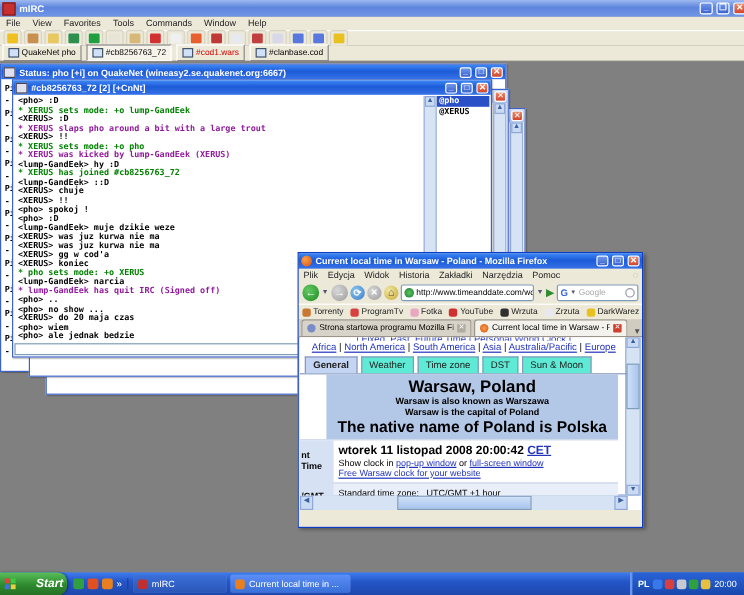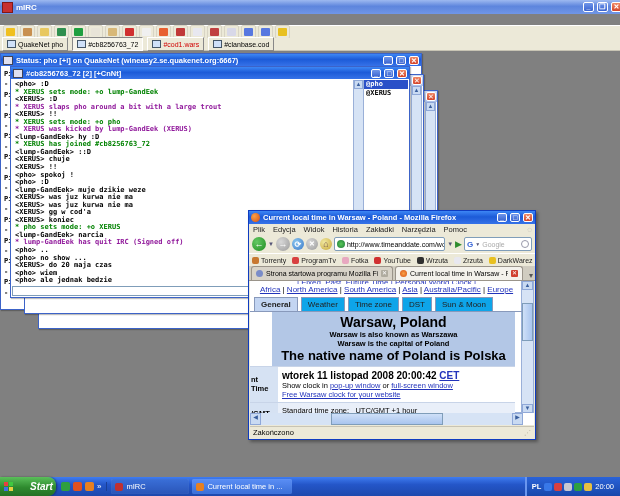--- a/index.html
+++ b/index.html
@@ -34,21 +34,21 @@
   
   .ffmenu{padding:1px 4px;color:#222;}
   .bkm{display:inline-flex;align-items:center;gap:2px;font-size:7px;padding:0 3px;white-space:nowrap;color:#222;}
   .bkicon{width:7px;height:7px;border-radius:2px;flex:0 0 auto;}
   .fftab{height:13px;display:inline-flex;align-items:center;gap:3px;font-size:7px;padding:0 4px;
     border:1px solid #9a948a;border-bottom:none;border-radius:3px 3px 0 0;background:#d8d3c8;
     white-space:nowrap;overflow:hidden;}
   .fftab.active{background:#f4f2ec;}
   .lnk{color:#2233bb;text-decoration:underline;}
   .ptab{display:inline-block;padding:2px 6px;font-size:8px;border:1px solid #8899bb;border-bottom:none;
-    background:#0ea5e9;margin-right:3px;color:#222;}
+    background:#5eead4;margin-right:3px;color:#222;}
   .ptab.active{background:#c3d5f2;font-weight:bold;}
   .navbtn{width:14px;height:14px;border-radius:50%;display:inline-flex;align-items:center;justify-content:center;
     color:#fff;font-size:9px;font-weight:bold;flex:0 0 auto;}
   
   #taskbar{background:linear-gradient(180deg,#3f7cf0,#2456c8 40%,#1d48ad);}
   .taskbtn{height:15px;display:inline-flex;align-items:center;gap:3px;border-radius:2px;
     padding:0 4px;color:#fff;font-size:7.5px;white-space:nowrap;overflow:hidden;
     background:linear-gradient(180deg,#5a8ef5,#3a6fd8);box-shadow:inset 0 0 1px #fff3;}
   .trayicon{width:8px;height:8px;border-radius:2px;flex:0 0 auto;}
 </style>
@@ -57,20 +57,29 @@
 
 <div id="screen">
 
   <div class="abs tbar tbar-main" style="left:0;top:0;width:620px;height:14px;">
     <span style="width:9px;height:9px;background:#c83030;border:1px solid #801818;display:inline-block;"></span>
     <span style="flex:1;">mIRC</span>
     <span class="winbtn">_</span>
     <span class="winbtn">❐</span>
     <span class="winbtn red">✕</span>
   </div>
+  <div class="abs" style="left:0;top:14px;width:620px;height:11px;background:#ece9d8;display:flex;align-items:center;font-size:7.5px;">
+      <span class="menu-item">File</span>
+      <span class="menu-item">View</span>
+      <span class="menu-item">Favorites</span>
+      <span class="menu-item">Tools</span>
+      <span class="menu-item">Commands</span>
+      <span class="menu-item">Window</span>
+      <span class="menu-item">Help</span>
+    </div>
   <div class="abs" style="left:0;top:25px;width:620px;height:13px;background:#ece9d8;border-top:1px solid #fff;display:flex;align-items:center;padding-left:2px;box-sizing:border-box;">
       <span class="tb-btn">
         <span class="tb-glyph" style="background: rgb(240, 192, 32);"></span>
       </span>
       <span class="tb-btn">
         <span class="tb-glyph" style="background: rgb(200, 144, 80);"></span>
       </span>
       <span class="tb-btn">
         <span class="tb-glyph" style="background: rgb(232, 200, 96);"></span>
       </span>
@@ -363,24 +372,20 @@
             <div>set</div>
           </div>
           <div style="flex:1;padding:3px 2px 4px 4px;font-size:7.5px;">
             <div><span>Standard time zone:</span>&nbsp;&nbsp;&nbsp;<span>UTC/GMT +1 hour</span></div>
             <div style="margin-top:2px;">No daylight saving time at the moment</div>
 
           </div>
         </div>
       </div>
     </div>
-    <div style="position:absolute;left:1px;right:1px;bottom:1px;height:12px;background:#ece9d8;border-top:1px solid #c8c4b4;display:flex;align-items:center;font-size:7.5px;padding:0 3px;box-sizing:border-box;">
-      <span style="flex:1;">Zakończono</span>
-      <span style="color:#a8a490;font-size:7px;">⋰</span>
-    </div>
   </div>
 
   <div id="taskbar" class="abs" style="left:0;top:477px;width:620px;height:19px;display:flex;align-items:center;">
     <div style="height:19px;width:56px;border-radius:0 8px 8px 0;background:linear-gradient(180deg,#5abf5a,#2e8a2e 55%,#257025);display:flex;align-items:center;gap:17px;padding-left:4px;box-sizing:border-box;box-shadow:1px 0 2px rgba(0,0,0,.4);">
       <span style="width:9px;height:9px;display:inline-grid;grid-template-columns:4px 4px;grid-gap:1px;">
         <span style="background:#e84040;"></span>
           <span style="background:#40c840;"></span>
           <span style="background:#4070e8;"></span>
           <span style="background:#e8d040;"></span>
       </span>

